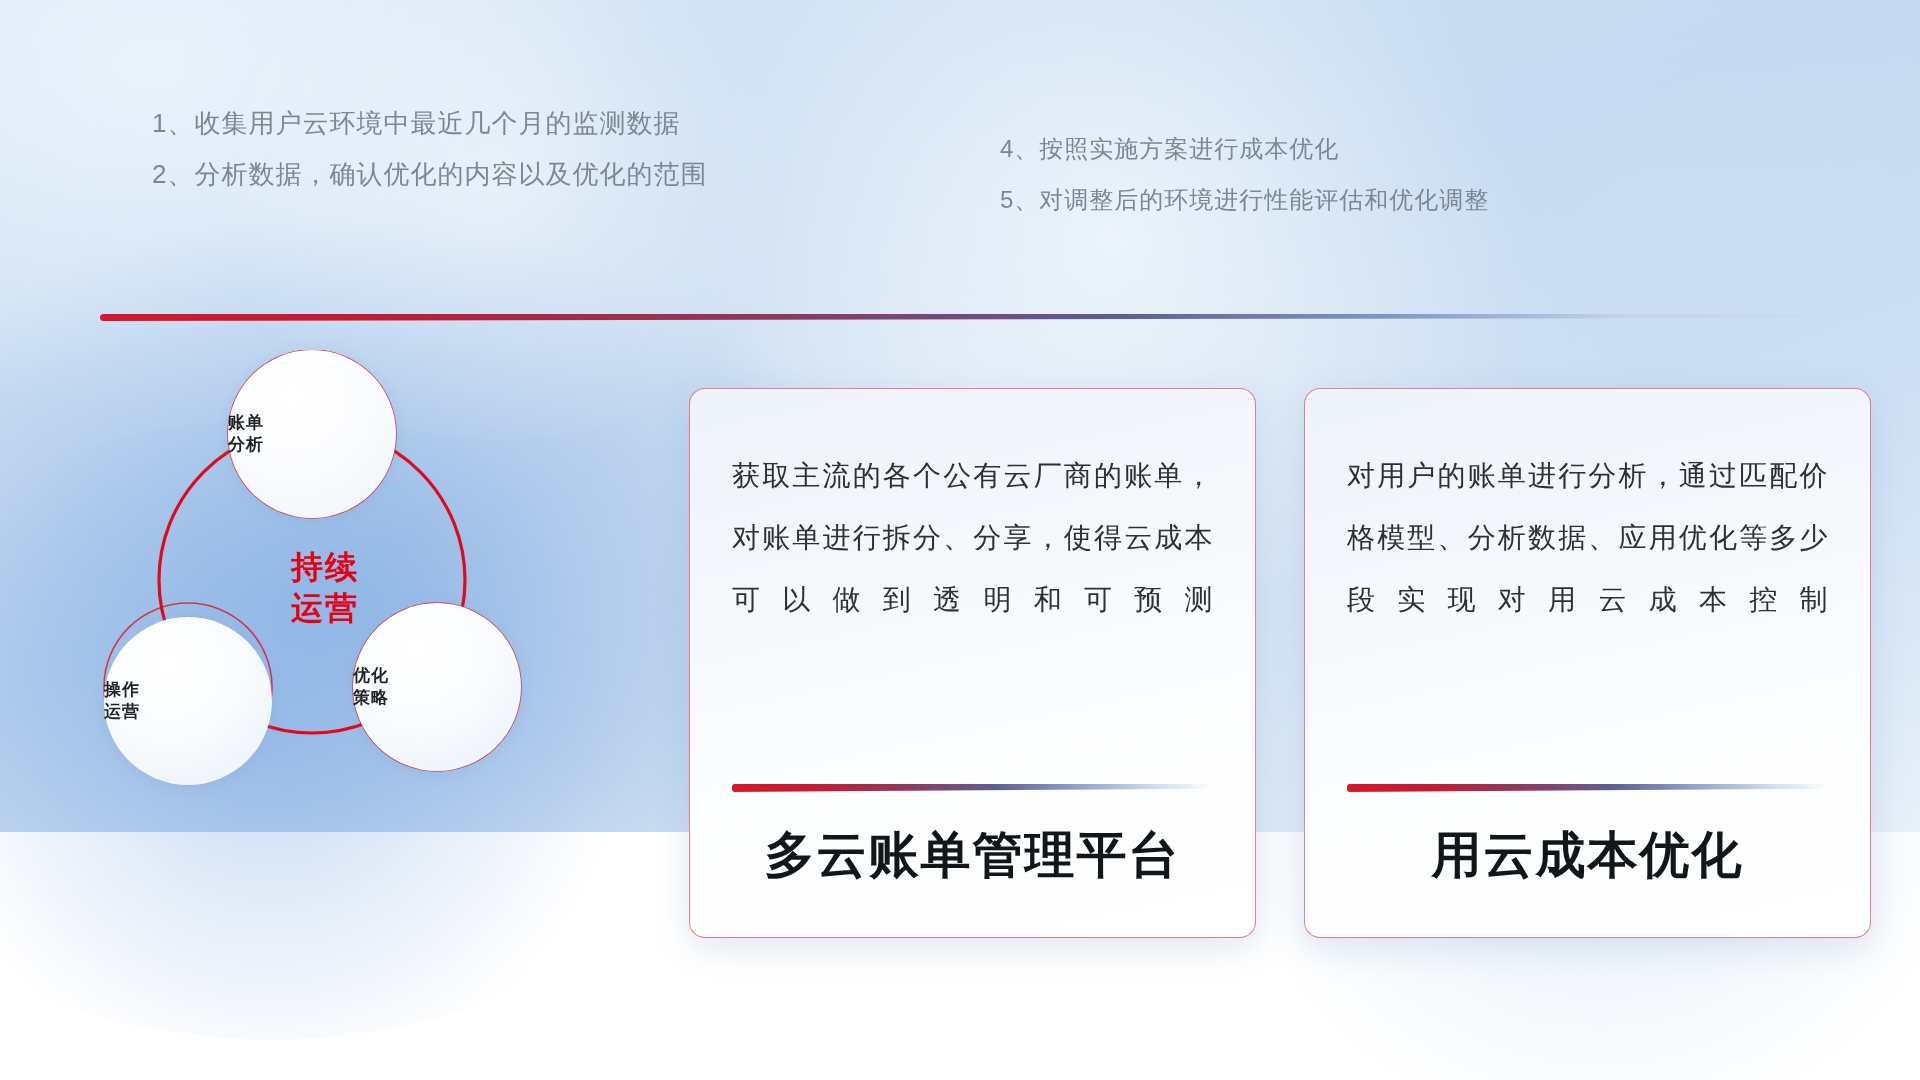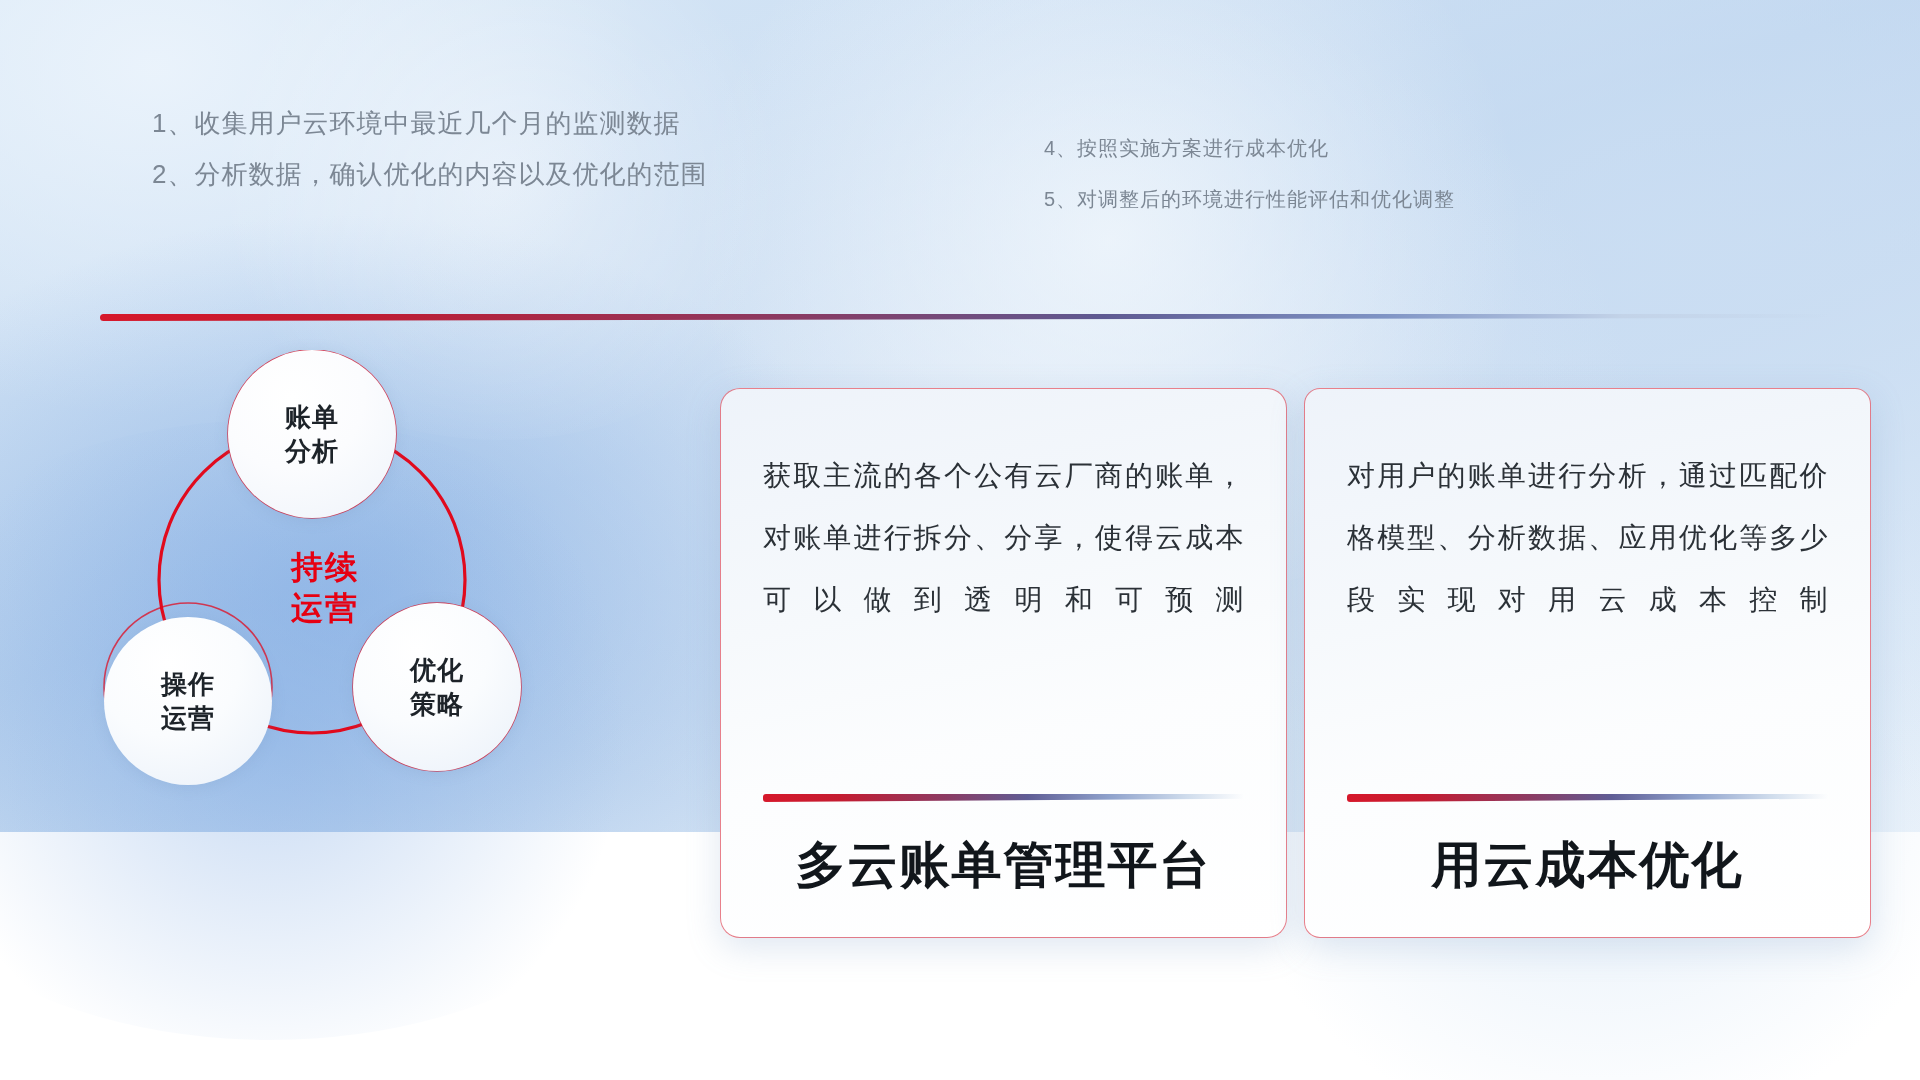--- a/index.html
+++ b/index.html
@@ -26,38 +26,38 @@
     background: radial-gradient(circle at 50% 50%, rgba(244,249,253,0.75), rgba(244,249,253,0) 63%); }
   .blob3 { left: 1150px; top: 360px; width: 900px; height: 780px;
     background: radial-gradient(circle at 50% 50%, rgba(214,230,246,0.75), rgba(214,230,246,0) 66%); }
   .blob4 { left: 180px; top: -80px; width: 640px; height: 520px;
     background: radial-gradient(circle at 50% 50%, rgba(255,255,255,0.45), rgba(255,255,255,0) 68%); }
 
   
   .bullets { position: absolute; color: #7c8794; letter-spacing: 1px; }
   .bullets li { list-style: none; white-space: nowrap; }
   #list-left  { left: 152px; top: 98px; font-size: 26px; line-height: 51px; }
-  #list-right { left: 1000px; top: 123px; font-size: 20px; line-height: 51px; margin-left: 44px; }
+  #list-right { left: 1000px; top: 123px; font-size: 24px; line-height: 51px; }
 
   
   #divider {
     position: absolute; left: 100px; top: 314px; width: 1730px; height: 7px;
     background: linear-gradient(90deg, #d6182b 0%, #c21b30 14%, #8a3a62 40%, #5e5a92 58%, #7e93c4 74%, #c3d3e8 88%, rgba(220,232,246,0) 100%);
     border-radius: 4px 0 0 4px;
     clip-path: polygon(0 0, 100% 0, 100% 55%, 0 100%);
   }
 
   
   #venn { position: absolute; left: 80px; top: 350px; width: 500px; height: 520px; }
   #venn svg { position: absolute; left: 0; top: 0; }
   .vcircle {
     position: absolute; border-radius: 50%;
-    display: flex; align-items: center; justify-content: center;
+    display: flex; align-items: center; justify-content: flex-start;
     text-align: center; color: #1d2329; font-weight: bold;
-    font-size: 26px; line-height: 1.32; letter-spacing: 1px;
+    font-size: 17px; line-height: 1.32; letter-spacing: 1px;
     box-shadow: 0 2px 14px rgba(120,150,190,0.22);
   }
   #c-top {
     left: 148px; top: 0px; width: 168px; height: 168px;
     background: radial-gradient(circle at 38% 28%, #ffffff 0%, #fbfcfe 45%, #eef3fa 100%);
   }
   #c-left {
     left: 24px; top: 267px; width: 168px; height: 168px;
     background: radial-gradient(circle at 38% 28%, #ffffff 0%, #fafcfe 45%, #e9f0f9 100%);
   }
@@ -75,34 +75,34 @@
   
   .card {
     position: absolute; top: 388px; width: 567px; height: 550px;
     border-radius: 16px;
     border: 1px solid rgba(214,24,43,0.55);
     background: linear-gradient(168deg, #eef3fa 0%, #f6f9fc 38%, #fcfdfe 62%, #ffffff 100%);
     box-shadow: 0 10px 34px rgba(110,145,190,0.22);
     padding: 56px 42px 34px 42px;
     display: flex; flex-direction: column;
   }
-  #card-1 { left: 720px; border-radius: 20px; }
+  #card-1 { left: 689px; }
   #card-2 { left: 1304px; }
   .card-body {
     color: #2b3137; font-size: 28px; line-height: 62px;
     letter-spacing: 0.5px; text-align: justify; text-align-last: justify;
   }
   .card-rule {
     margin-top: auto; height: 8px; width: 100%;
     background: linear-gradient(90deg, #d6182b 0%, #c41c31 16%, #8c3b63 38%, #5f5d95 55%, #8fa2cc 72%, #cfdcec 88%, rgba(240,246,252,0) 100%);
     clip-path: polygon(0 0, 100% 0, 100% 60%, 0 100%);
     border-radius: 3px 0 0 3px;
   }
   .card-title {
-    margin-top: 30px; margin-bottom: 4px;
+    margin-top: 30px; margin-bottom: 14px;
     color: #11161b; font-weight: bold; font-size: 50px;
     letter-spacing: 2px; text-align: center;
   }
 </style>
 </head>
 <body>
 
 <div id="stage">
 
   <div class="blob blob1"></div>

